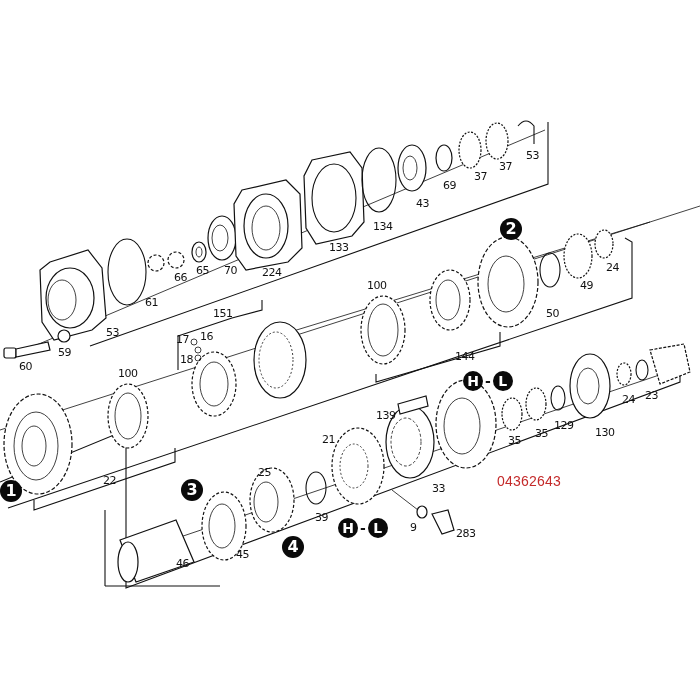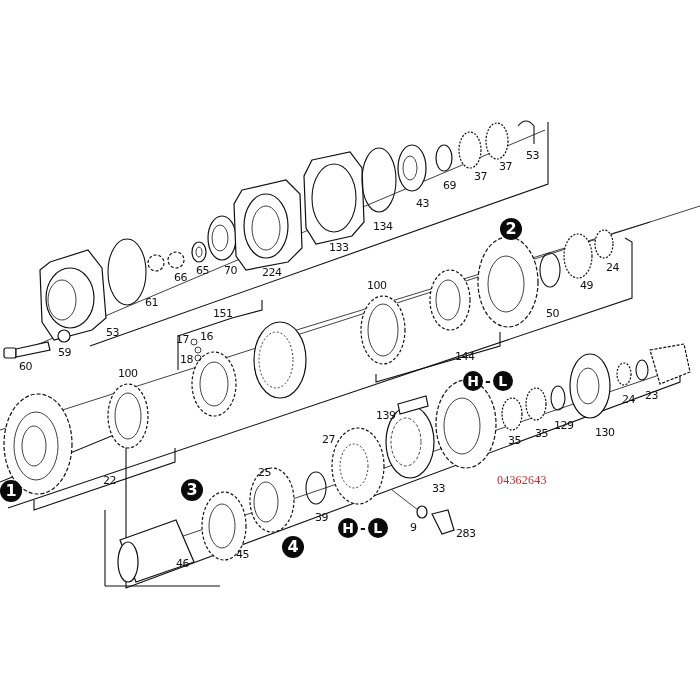--- a/index.html
+++ b/index.html
@@ -3,21 +3,21 @@
 <meta charset="utf-8">
 <style>
   html, body { margin:0; padding:0; background:#ffffff; }
   body { width:700px; height:700px; overflow:hidden; position:relative; font-family:"Liberation Sans", "DejaVu Sans", sans-serif; }
   #stage { position:absolute; left:0; top:0; width:700px; height:548px; }
   .lbl { position:absolute; font-family:"DejaVu Sans", sans-serif; font-size:11px; color:#111; letter-spacing:-0.5px; white-space:nowrap; line-height:1; }
   .badge { position:absolute; width:22px; height:22px; border-radius:50%; background:#0a0a0a; color:#fff; font-family:"DejaVu Sans", sans-serif; font-weight:bold; font-size:16px; text-align:center; line-height:22px; }
   .hl { position:absolute; display:flex; align-items:center; gap:2px; }
   .hl .badge { position:static; width:20px; height:20px; line-height:20px; font-size:14px; }
   .hl .dash { font-family:"DejaVu Sans", sans-serif; font-weight:bold; font-size:14px; color:#111; }
-  .ref { position:absolute; font-family:Liberation Serif, serif; font-size:12px; color:#c42a2a; letter-spacing:0.2px; }
+  .ref { position:absolute; font-family:Liberation Sans, sans-serif; font-size:14px; color:#c42a2a; letter-spacing:0.2px; }
   svg { position:absolute; left:0; top:0; }
   .ln { stroke:#111; fill:none; stroke-width:1.1; }
   .part { stroke:#111; fill:#fff; stroke-width:1.2; }
   .thin { stroke:#111; fill:none; stroke-width:0.8; }
 </style>
 </head>
 <body>
 
 <div id="stage">
 
@@ -195,21 +195,21 @@
 <span class="lbl" style="left:103px;top:475px">22</span>
 
 <span class="lbl" style="left:645px;top:390px">23</span>
 <span class="lbl" style="left:622px;top:394px">24</span>
 <span class="lbl" style="left:595px;top:427px">130</span>
 <span class="lbl" style="left:554px;top:420px">129</span>
 <span class="lbl" style="left:535px;top:428px">35</span>
 <span class="lbl" style="left:508px;top:435px">35</span>
 <span class="lbl" style="left:376px;top:410px">139</span>
 <span class="lbl" style="left:432px;top:483px">33</span>
-<span class="lbl" style="left:322px;top:434px">27</span>
+<span class="lbl" style="left:322px;top:434px">21</span>
 <span class="lbl" style="left:410px;top:522px">9</span>
 <span class="lbl" style="left:456px;top:528px">283</span>
 <span class="lbl" style="left:258px;top:467px">25</span>
 <span class="lbl" style="left:315px;top:512px">39</span>
 <span class="lbl" style="left:236px;top:549px">45</span>
 <span class="lbl" style="left:176px;top:558px">46</span>
 
 <div class="badge" style="left:0px;top:480px">1</div>
 <div class="badge" style="left:500px;top:218px">2</div>
 <div class="badge" style="left:181px;top:479px">3</div>

